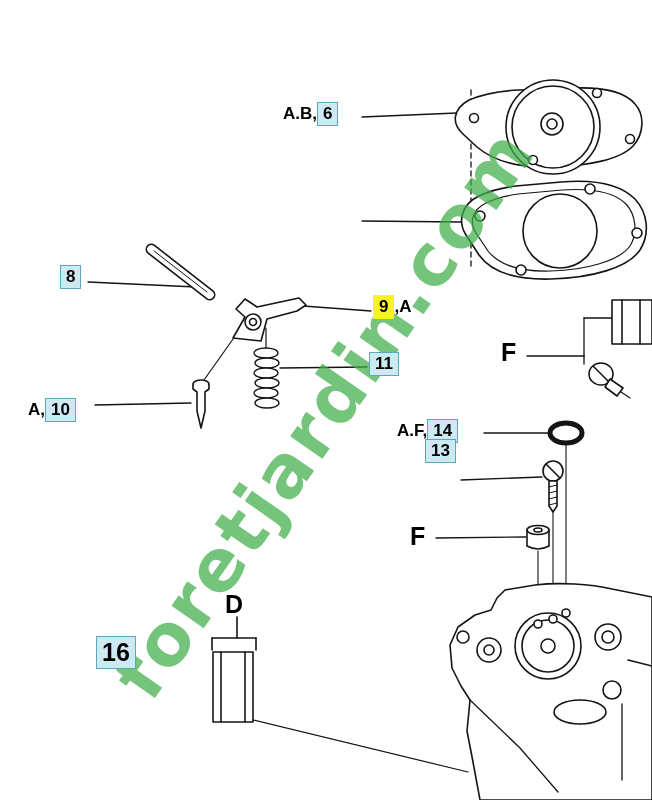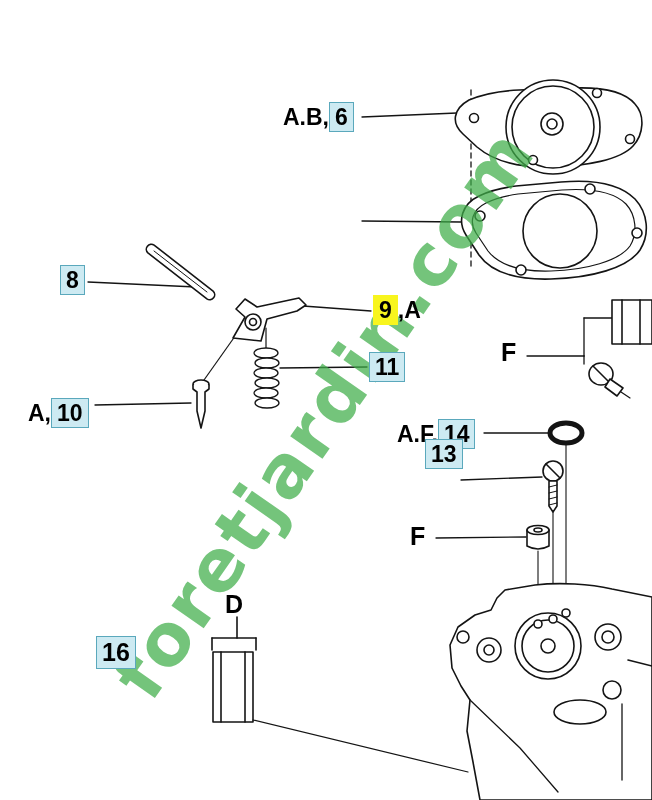--- a/index.html
+++ b/index.html
@@ -12,21 +12,21 @@
   svg.diagram { position:absolute; left:0; top:0; z-index:1; }
   .watermark {
     position:absolute; left:130px; top:648px; z-index:2;
     font-family:"DejaVu Sans", sans-serif; font-weight:bold;
     font-size:72px; letter-spacing:3px; white-space:nowrap;
     color:var(--watermark-green,#3fae49); opacity:.72;
     transform:rotate(-55deg); transform-origin:0 50%;
     pointer-events:none;
   }
   .label {
-    position:absolute; z-index:3; font-weight:bold; font-size:23px;
+    position:absolute; z-index:3; font-weight:bold; font-size:17px;
     color:#000; white-space:nowrap; line-height:1.15;
   }
   .label.big { font-size:25px; }
   .label .boxed {
     display:inline-block; padding:1px 5px;
     border:1px solid var(--box-border,#5aa8bc);
     background:var(--highlight-cyan,#cdeaf2);
   }
   .label .boxed.yellow {
     background:var(--highlight-yellow,#f8f51e);

